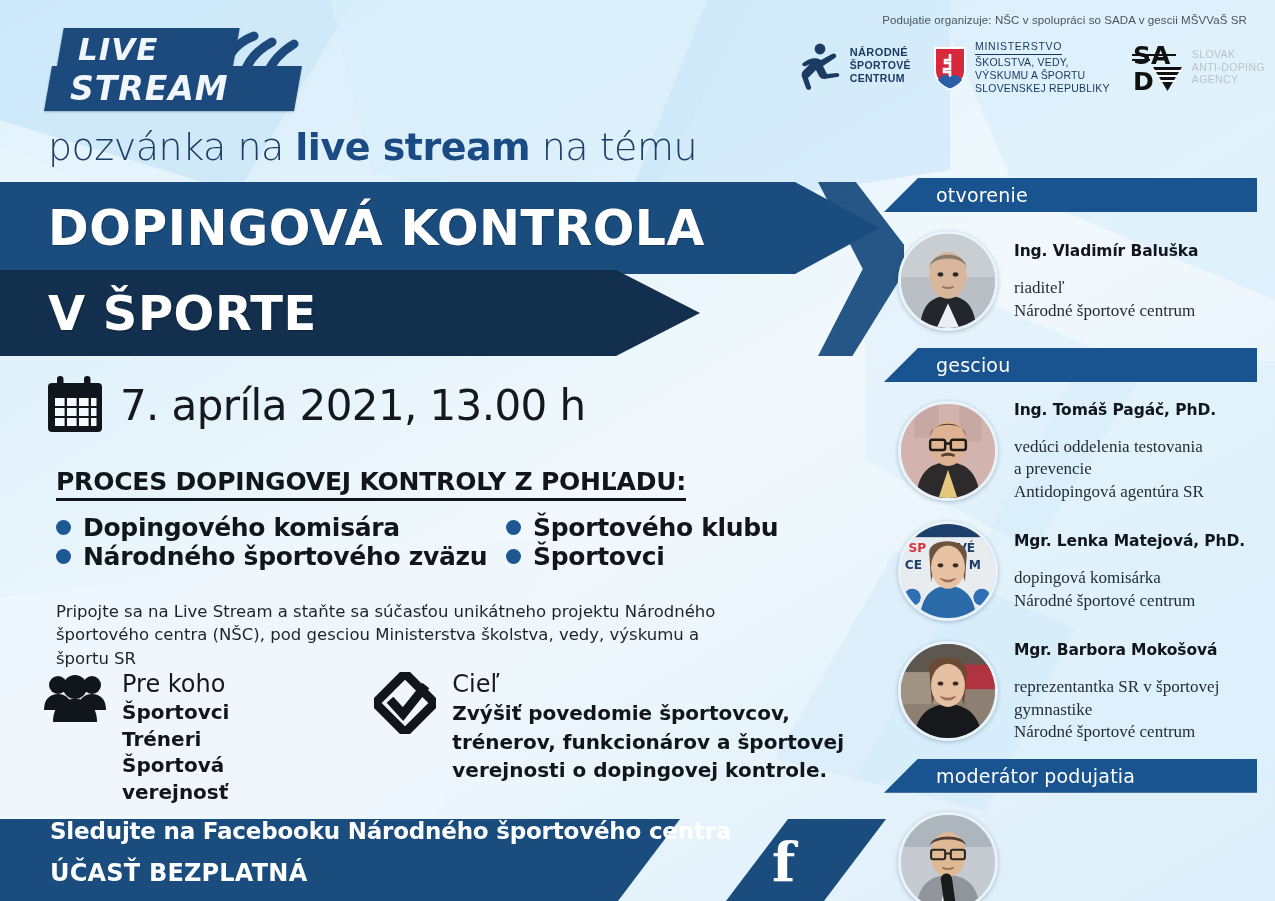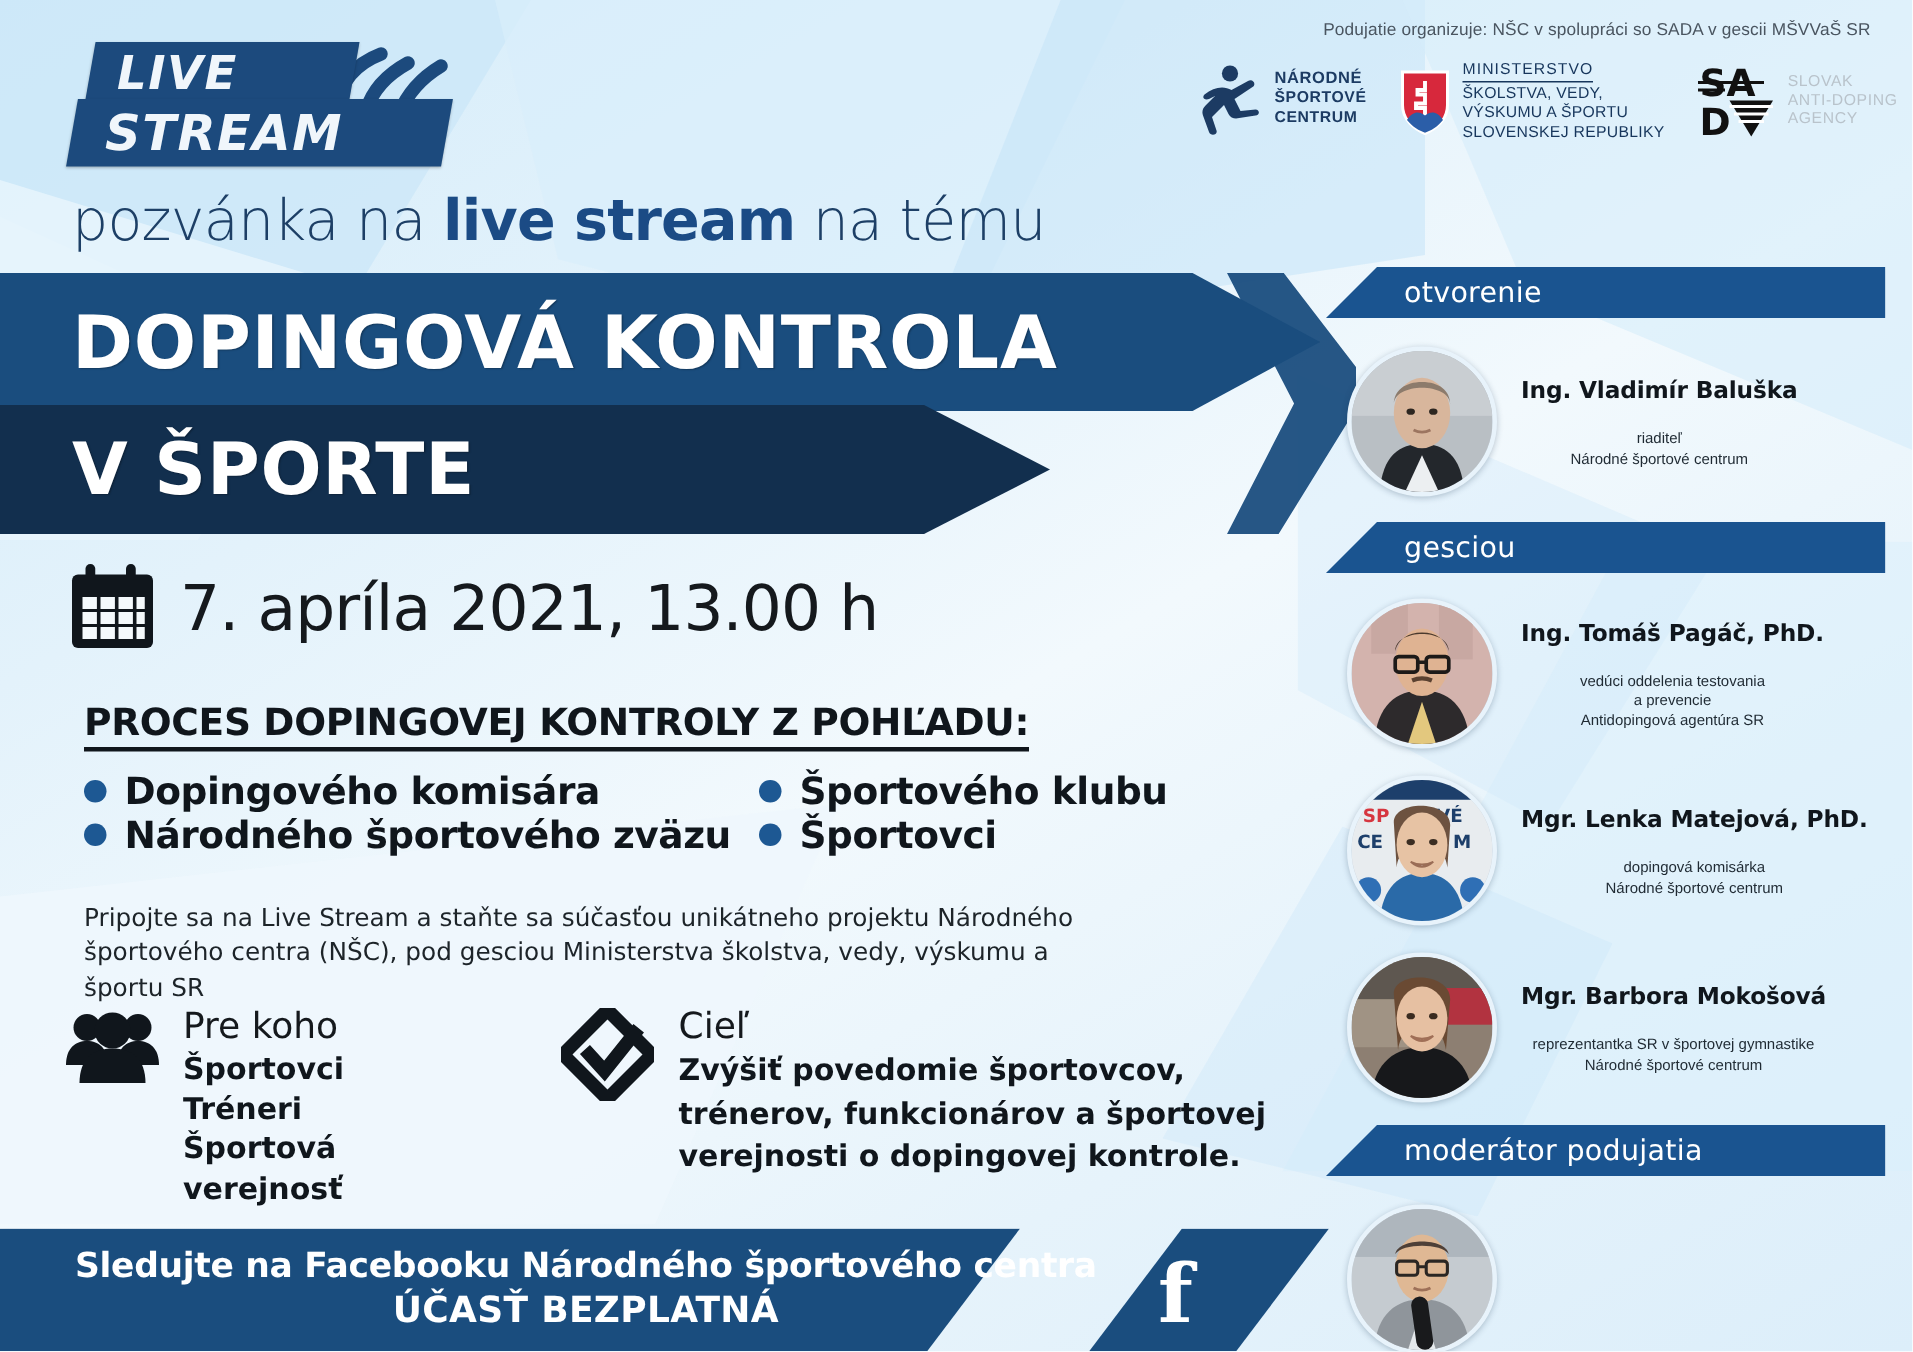--- a/index.html
+++ b/index.html
@@ -167,21 +167,21 @@
     position:absolute; left:0; bottom:0; width:760px; height:82px;
     background:#1a4d7e;
     clip-path: polygon(0 0, 680px 0, 618px 100%, 0 100%);
     box-shadow: 0 -2px 4px rgba(0,0,0,.12);
   }
   #footer-text {
     position:absolute; left:50px; bottom:14px;
     font-family:"DejaVu Sans", sans-serif; color:#ffffff;
   }
   #footer-text .l1 { font-size:23px; font-weight:bold; letter-spacing:-.2px; }
-  #footer-text .l2 { font-size:24px; font-weight:bold; letter-spacing:.2px; margin-top:2px;text-align:center; }
+  #footer-text .l2 { font-size:24px; font-weight:bold; letter-spacing:.2px; margin-top:15px; }
   #fb-shape {
     position:absolute; bottom:0; left:726px; width:160px; height:82px;
     background:#1a4d7e;
     clip-path: polygon(62px 0, 160px 0, 98px 100%, 0 100%);
   }
   #fb-glyph {
     position:absolute; bottom:12px; left:772px;
     color:#ffffff; font-size:54px; font-weight:bold;
     font-family:"DejaVu Serif", serif; line-height:1;
   }
@@ -192,35 +192,35 @@
     position:relative; height:34px; margin:0 18px 0 0;
     background:#1a5490;
     clip-path: polygon(34px 0, 100% 0, 100% 100%, 0 100%);
     display:flex; align-items:center;
     box-shadow: 0 2px 3px rgba(0,0,0,.18);
   }
   .sec-head span {
     color:#ffffff; font-size:19px; padding-left:52px;
     font-family:"DejaVu Sans", sans-serif; font-weight:400; letter-spacing:.2px;
   }
-  .person { display:flex; align-items:center; gap:16px; padding:9px 8px 9px 14px;text-align:center; }
+  .person { display:flex; align-items:center; gap:16px; padding:9px 8px 9px 14px; }
   .avatar {
     flex:0 0 auto; width:100px; height:100px; border-radius:50%;
     border:3px solid #e8f3fb; overflow:hidden; position:relative;
     box-shadow: 0 1px 4px rgba(20,50,80,.28);
     background:#c9d4dd;
   }
   .ptext { padding-top:2px; }
   .pname {
     font-size:15.5px; font-weight:bold; color:#10161c;
     font-family:"DejaVu Sans", sans-serif; letter-spacing:-.1px; white-space:nowrap;
   }
   .prole {
-    font-size:10px; color:#1f2a33; line-height:1.32;
-    font-family:Liberation Sans, sans-serif; margin-top:17px;
+    font-size:17px; color:#1f2a33; line-height:1.32;
+    font-family:Liberation Serif, serif; margin-top:17px;
   }
 
   
   .av-bg { position:absolute; inset:0; }
 </style>
 </head>
 <body>
 
 <div id="poster">
 

